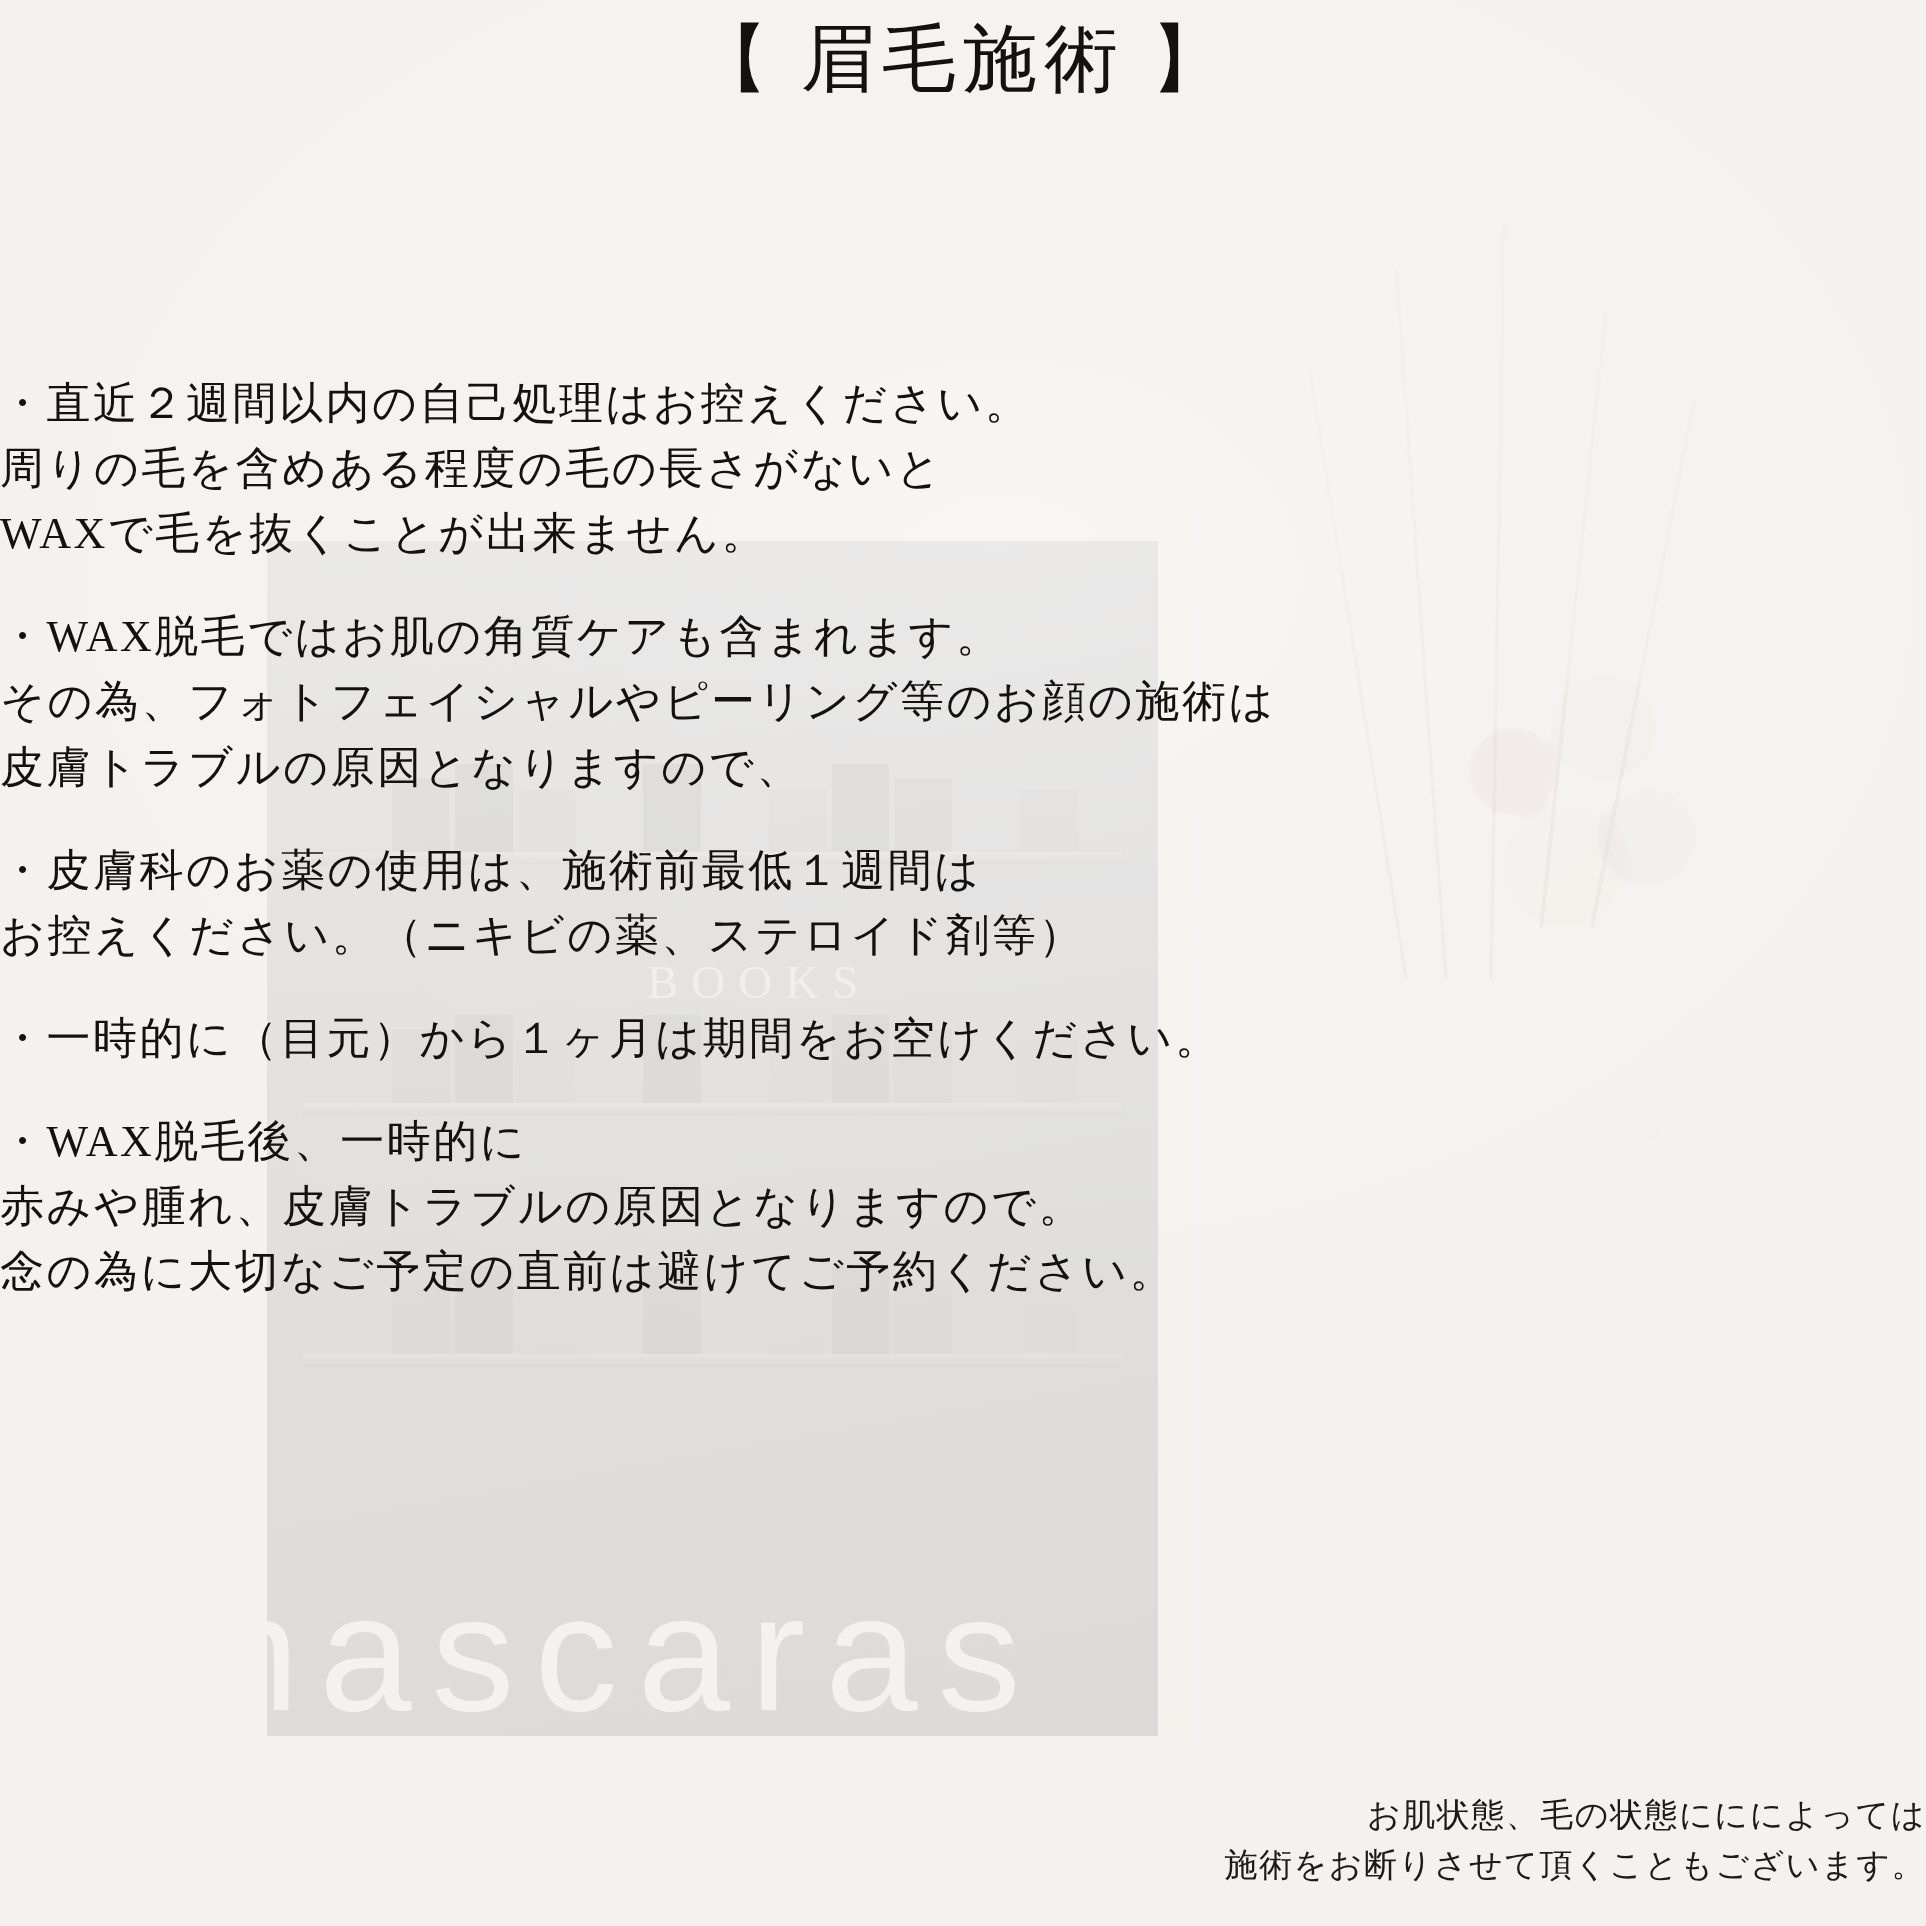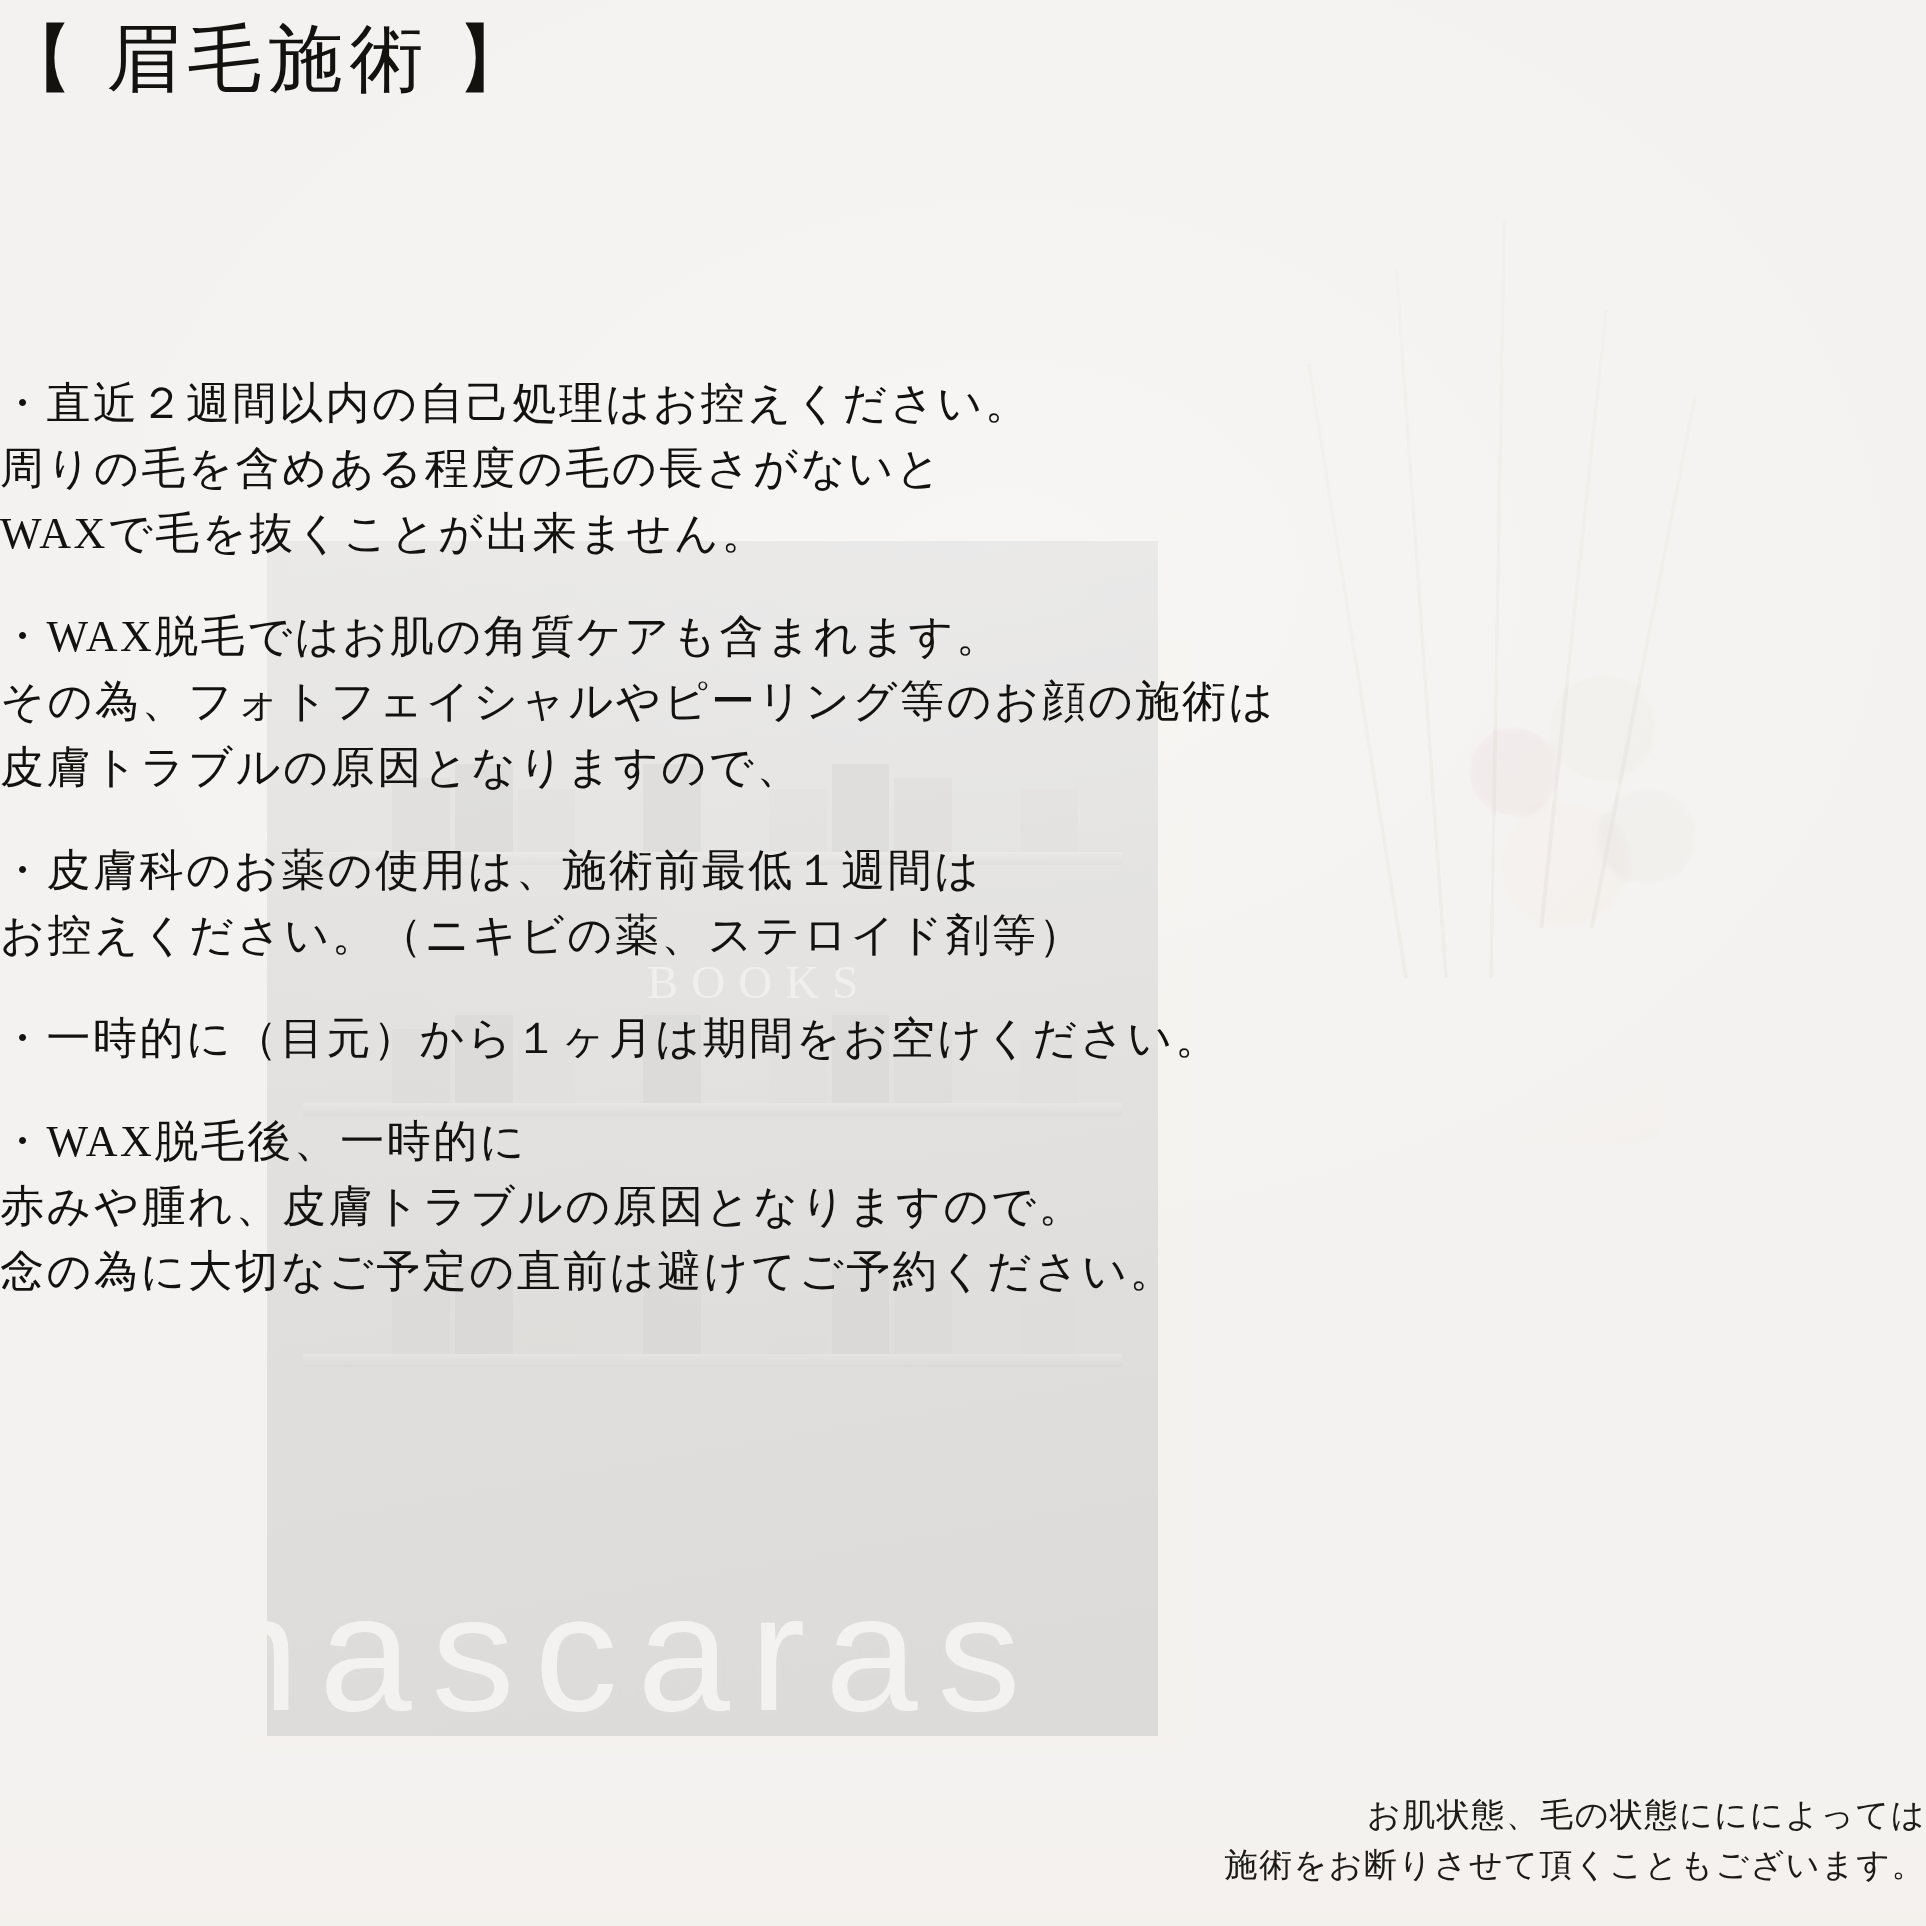--- a/index.html
+++ b/index.html
@@ -186,20 +186,21 @@
     position: absolute;
     inset: 0;
     color: #14120f;
   }
 
   .title {
     position: absolute;
     top: 15px;
     left: 0;
     width: 100%;
+    text-align: center;
     font-size: 74px;
     line-height: 1.2;
     letter-spacing: 7px;
     font-weight: 400;
   }
 
   .blocks {
     position: absolute;
     top: 371px;
     left: 0;

